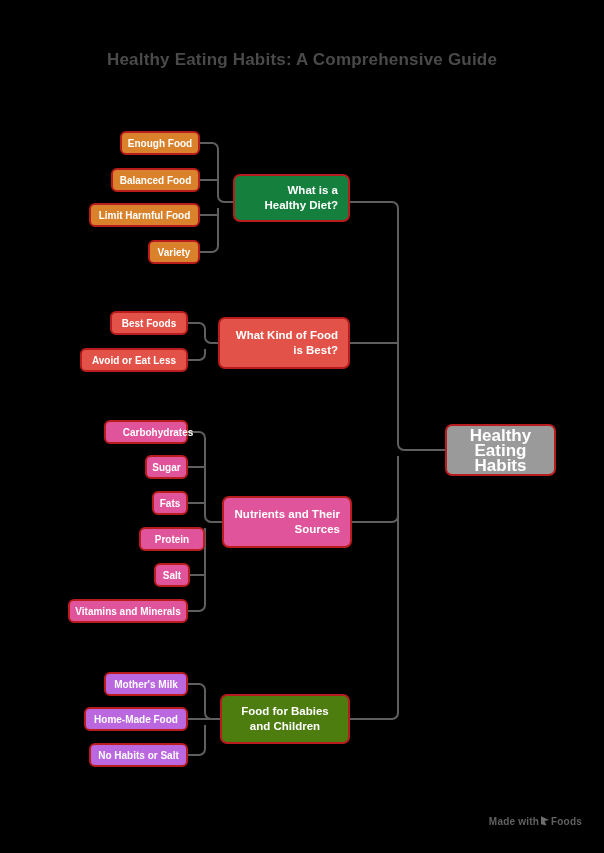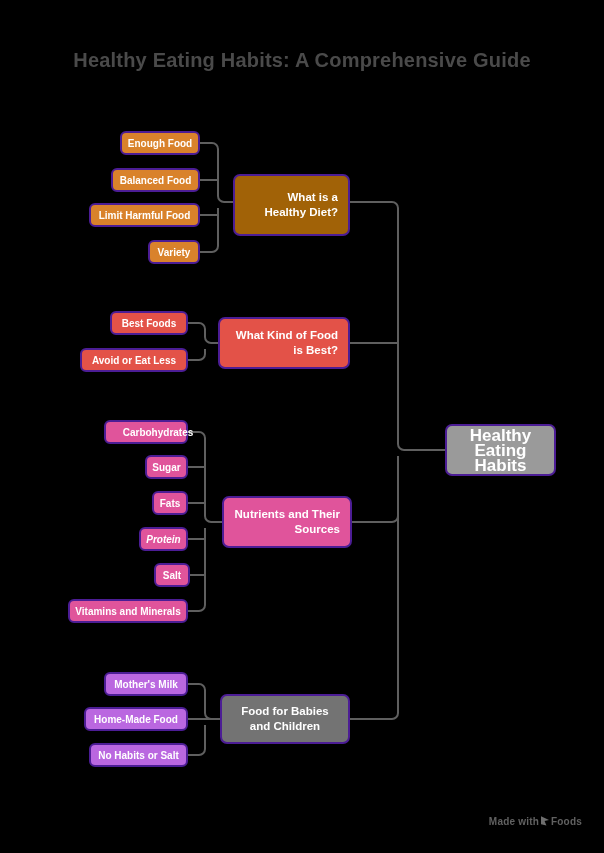--- a/index.html
+++ b/index.html
@@ -24,21 +24,21 @@
   }
 
   
   #title {
     position: absolute;
     left: 0;
     top: 48px;
     width: 604px;
     text-align: center;
     color: #4a4a4a;
-    font-size: 20px;
+    font-size: 17px;
     font-weight: bold;
     letter-spacing: 0.2px;
     line-height: 24px;
     white-space: nowrap;
   }
 
   
   #links {
     position: absolute;
     left: 0;
@@ -51,21 +51,21 @@
     stroke: #5f5f5f;
     stroke-width: 2;
     fill: none;
     stroke-linecap: butt;
   }
 
   
   .node {
     position: absolute;
     box-sizing: border-box;
-    border: 2px solid #4c1d95;
+    border: 2px solid #b91c1c;
     border-radius: 6px;
     color: #ffffff;
     font-size: 10px;
     font-weight: bold;
     line-height: 13px;
     display: flex;
     align-items: center;
     padding: 3px 8px;
     white-space: nowrap;
   }
@@ -160,21 +160,21 @@
   </div>
   <div class="node leaf" style="left:89px; top:203px; width:111px; background:#d9822b;">
     <span class="label">Limit Harmful Food</span>
   </div>
   <div class="node leaf" style="left:111px; top:168px; width:89px; background:#d9822b;">
     <span class="label">Balanced Food</span>
   </div>
   <div class="node leaf" style="left:148px; top:240px; width:52px; background:#d9822b;">
     <span class="label">Variety</span>
   </div>
-  <div class="node branch" style="left:233px; top:174px; width:117px; height:62px; background:#a16207;">
+  <div class="node branch" style="left:233px; top:174px; width:117px; height:48px; background:#15803d;">
     <span class="label">What is a Healthy Diet?</span>
   </div>
 
   <div class="node leaf" style="left:110px; top:311px; width:78px; background:#e35248;">
     <span class="label">Best Foods</span>
   </div>
   <div class="node leaf" style="left:80px; top:348px; width:108px; background:#e35248;">
     <span class="label">Avoid or Eat Less</span>
   </div>
   <div class="node branch" style="left:218px; top:317px; width:132px; height:52px; background:#e35248;">
@@ -183,21 +183,21 @@
 
   <div class="node leaf" style="left:104px; top:420px; width:84px; background:#e0549b;padding-left:32px;">
     <span class="label">Carbohydrates</span>
   </div>
   <div class="node leaf" style="left:145px; top:455px; width:43px; background:#e0549b;">
     <span class="label">Sugar</span>
   </div>
   <div class="node leaf" style="left:152px; top:491px; width:36px; background:#e0549b;">
     <span class="label">Fats</span>
   </div>
-  <div class="node leaf" style="left:139px; top:527px; width:49px; background:#e0549b;font-style:italic;">
+  <div class="node leaf" style="left:139px; top:527px; width:66px; background:#e0549b;">
     <span class="label">Protein</span>
   </div>
   <div class="node leaf" style="left:154px; top:563px; width:36px; background:#e0549b;">
     <span class="label">Salt</span>
   </div>
   <div class="node leaf" style="left:68px; top:599px; width:120px; background:#e0549b;">
     <span class="label">Vitamins and Minerals</span>
   </div>
   <div class="node branch" style="left:222px; top:496px; width:130px; height:52px; background:#e0549b;">
     <span class="label">Nutrients and Their Sources</span>
@@ -205,21 +205,21 @@
 
   <div class="node leaf" style="left:104px; top:672px; width:84px; background:#ba67e0;">
     <span class="label">Mother's Milk</span>
   </div>
   <div class="node leaf" style="left:84px; top:707px; width:104px; background:#ba67e0;">
     <span class="label">Home-Made Food</span>
   </div>
   <div class="node leaf" style="left:89px; top:743px; width:99px; background:#ba67e0;">
     <span class="label">No Habits or Salt</span>
   </div>
-  <div class="node branch" style="left:220px; top:694px; width:130px; height:50px; background:#737373; text-align:center; justify-content:center;">
+  <div class="node branch" style="left:220px; top:694px; width:130px; height:50px; background:#4d7c0f; text-align:center; justify-content:center;">
     <span class="label">Food for Babies and Children</span>
   </div>
 
   <div class="node root" style="left:445px; top:424px; width:111px; height:52px; background:#9a9a9a;">
     <span class="label">Healthy Eating Habits</span>
   </div>
 
   <div id="footer">
     <span>Made with</span>
     <span class="napkin-mark">

